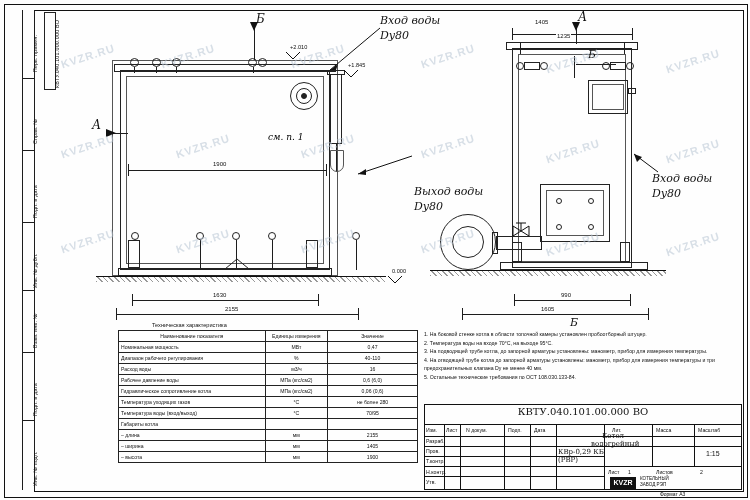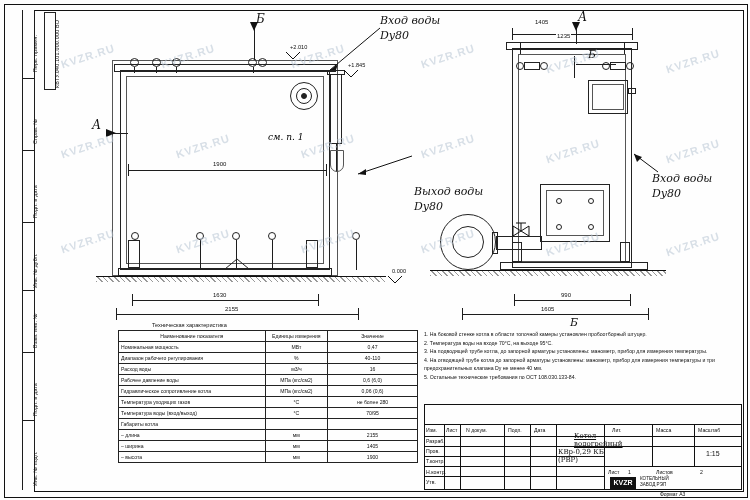--- a/index.html
+++ b/index.html
@@ -322,20 +322,21 @@
     <div>1. На боковой стенке котла в области топочной камеры установлен пробоотборный штуцер.</div>
     <div>2. Температура воды на входе 70°С, на выходе 95°С.</div>
     <div>3. На подводящей трубе котла, до запорной арматуры установлены: манометр, прибор для измерения температуры.</div>
     <div>4. На отводящей трубе котла до запорной арматуры установлены: манометр, прибор для измерения температуры и три предохранительных клапана Dу не менее 40 мм.</div>
     <div>5. Остальные технические требования по ОСТ 108.030.133-84.</div>
   </div>
 
   <div class="tb" style="left:424px;top:404px;width:318px;height:86px;"></div>
 
   <div class="tbline" style="left:424px;top:424px;width:318px;height:1px;"></div>
+  <div style="position:absolute;left:424px;top:406px;width:318px;text-align:center;font-size:10px;font-family:'DejaVu Serif',serif;color:#111;">КВТУ.040.101.00.000 ВО</div>
 
   <div class="tbline" style="left:424px;top:436px;width:318px;height:1px;"></div>
   <div class="tbline" style="left:424px;top:446px;width:180px;height:1px;"></div>
   <div class="tbline" style="left:424px;top:456px;width:180px;height:1px;"></div>
   <div class="tbline" style="left:424px;top:466px;width:180px;height:1px;"></div>
   <div class="tbline" style="left:424px;top:476px;width:180px;height:1px;"></div>
   <div class="tbline" style="left:604px;top:466px;width:138px;height:1px;"></div>
   <div class="tbline" style="left:604px;top:446px;width:138px;height:1px;"></div>
 
   <div class="tbline" style="left:444px;top:424px;width:1px;height:66px;"></div>
@@ -354,21 +355,21 @@
   <span class="tcell" style="left:466px;top:427px;">N докум.</span>
   <span class="tcell" style="left:508px;top:427px;">Подп.</span>
   <span class="tcell" style="left:534px;top:427px;">Дата</span>
 
   <span class="tcell" style="left:426px;top:438px;">Разраб.</span>
   <span class="tcell" style="left:426px;top:448px;">Пров.</span>
   <span class="tcell" style="left:426px;top:458px;">Т.контр.</span>
   <span class="tcell" style="left:426px;top:469px;">Н.контр.</span>
   <span class="tcell" style="left:426px;top:479px;">Утв.</span>
 
-  <div style="position:absolute;left:574px;top:432px;width:44px;text-align:left;font-size:7px;font-family:'DejaVu Serif',serif;color:#111;text-decoration:underline;">Котел водогрейный</div>
+  <div style="position:absolute;left:591px;top:432px;width:44px;text-align:center;font-size:7px;font-family:'DejaVu Serif',serif;color:#111;">Котел водогрейный</div>
   <div style="position:absolute;left:558px;top:448px;width:46px;text-align:left;font-size:7px;font-family:'DejaVu Serif',serif;color:#111;">КВр-0,29 КБ (РВР)</div>
 
   <span class="tcell" style="left:612px;top:427px;">Лит.</span>
   <span class="tcell" style="left:656px;top:427px;">Масса</span>
   <span class="tcell" style="left:698px;top:427px;">Масштаб</span>
   <span class="tcell" style="left:706px;top:450px;font-size:7px;">1:15</span>
 
   <span class="tcell" style="left:608px;top:469px;">Лист</span>
   <span class="tcell" style="left:628px;top:469px;">1</span>
   <span class="tcell" style="left:656px;top:469px;">Листов</span>

